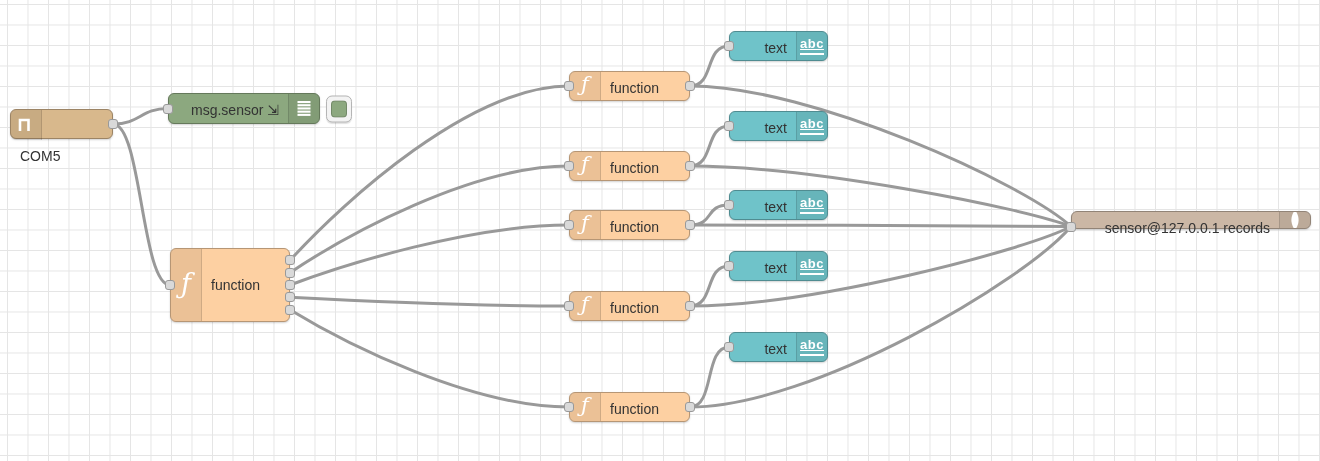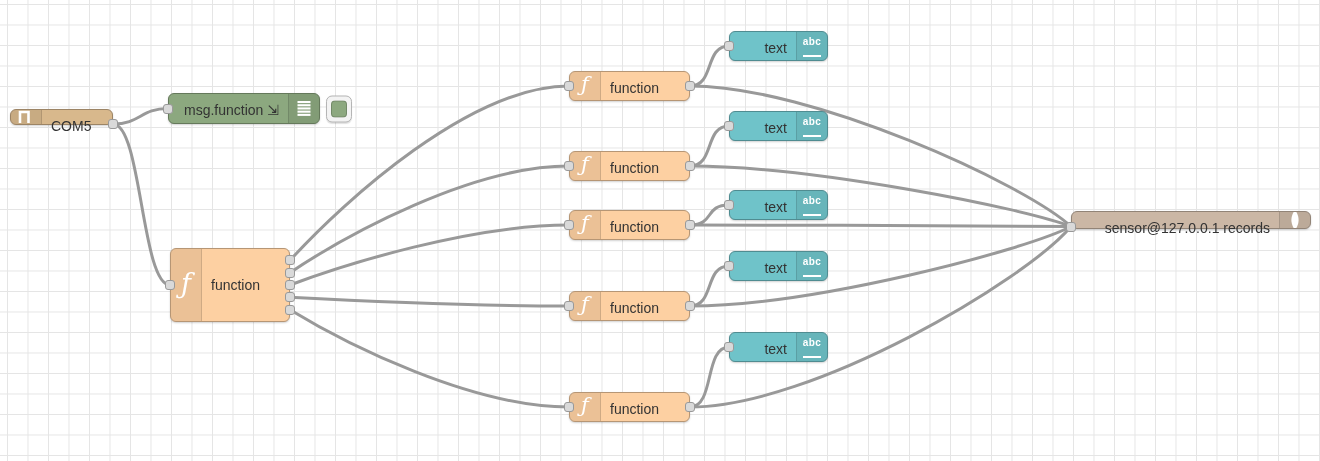--- a/index.html
+++ b/index.html
@@ -29,22 +29,22 @@
   .node-label{
     flex:1; display:flex; align-items:center; padding:16px 9px;
     font-size:14px; color:#333; white-space:nowrap; overflow:hidden;
   }
   .node-label.align-right{justify-content:flex-end;}
   .func-glyph{
     color:#fff; font-family:"DejaVu Serif", serif; font-style:italic;
     font-size:21px; line-height:1; padding-bottom:3px;
   }
   .abc-glyph{
-    color:#fff; font-weight:bold; font-size:10px; letter-spacing:0.5px;
-    border-bottom:2px solid #fff; padding-bottom:8px; line-height:1.1;
+    color:#fff; font-weight:bold; font-size:13px; letter-spacing:0.5px;
+    border-bottom:2px solid #fff; padding-bottom:1px; line-height:1.1;text-decoration:underline;
   }
   .port{
     position:absolute; z-index:3; width:10px; height:10px; box-sizing:border-box;
     background:#d9d9d9; border:1px solid #999; border-radius:3px; cursor:crosshair;
   }
   .debug-btn{
     position:absolute; top:50%; transform:translateY(-50%);
     width:26px; height:27px; border-radius:6px;
     background:#f3f3f3; border:1px solid #b5b5b5; box-sizing:border-box;
     box-shadow:0 1px 1px rgba(0,0,0,0.12);
@@ -71,31 +71,31 @@
       <path d="M690 166 C715 166 704 126 729 126"></path>
       <path d="M690 225 C715 225 704 205 729 205"></path>
       <path d="M690 306 C715 306 704 266 729 266"></path>
       <path d="M690 407 C715 407 704 347 729 347"></path>
       <path d="M690 86 C811.92 86 1025.28 184.35 1071 226.5"></path>
       <path d="M690 166 C811.92 166 1025.28 208.35 1071 226.5"></path>
       <path d="M690 225 C811.92 225 1025.28 226.05 1071 226.5"></path>
       <path d="M690 306 C811.92 306 1025.28 250.35 1071 226.5"></path>
       <path d="M690 407 C811.92 407 1025.28 280.65 1071 226.5"></path>
     </svg>
-<div class="node" style="left: 10px; top: 109px; width: 103px; height: 16px; background: rgb(216, 184, 140); border-color: rgb(156, 132, 101);">
+<div class="node" style="left: 10px; top: 109px; width: 103px; height: 30px; background: rgb(216, 184, 140); border-color: rgb(156, 132, 101); flex-direction: column;">
       <div class="icon-strip left">
         <svg width="22" height="22" viewBox="0 0 22 22">
           <path d="M5 17 V6 H13.5 V17" fill="none" stroke="#ffffff" stroke-width="2.6"></path>
         </svg>
       </div>
       <span class="node-label">COM5</span>
       <div class="port" style="left: 97px; top: 9px;"></div>
     </div>
     <div class="node" style="left: 168px; top: 93px; width: 152px; height: 31px; background: rgb(140, 168, 127); border-color: rgb(101, 121, 91);">
-      <span class="node-label align-right">msg.function ⇲</span>
+      <span class="node-label align-right">msg.sensor ⇲</span>
       <div class="icon-strip right">
         <svg width="16" height="17" viewBox="0 0 16 17">
           <g fill="#ffffff">
             <rect x="1.5" y="1" width="13" height="2.1"></rect>
             <rect x="1.5" y="4.2" width="13" height="2.1"></rect>
             <rect x="1.5" y="7.4" width="13" height="2.1"></rect>
             <rect x="1.5" y="10.6" width="13" height="2.1"></rect>
             <rect x="1.5" y="13.8" width="13" height="2.1"></rect>
           </g>
         </svg>

